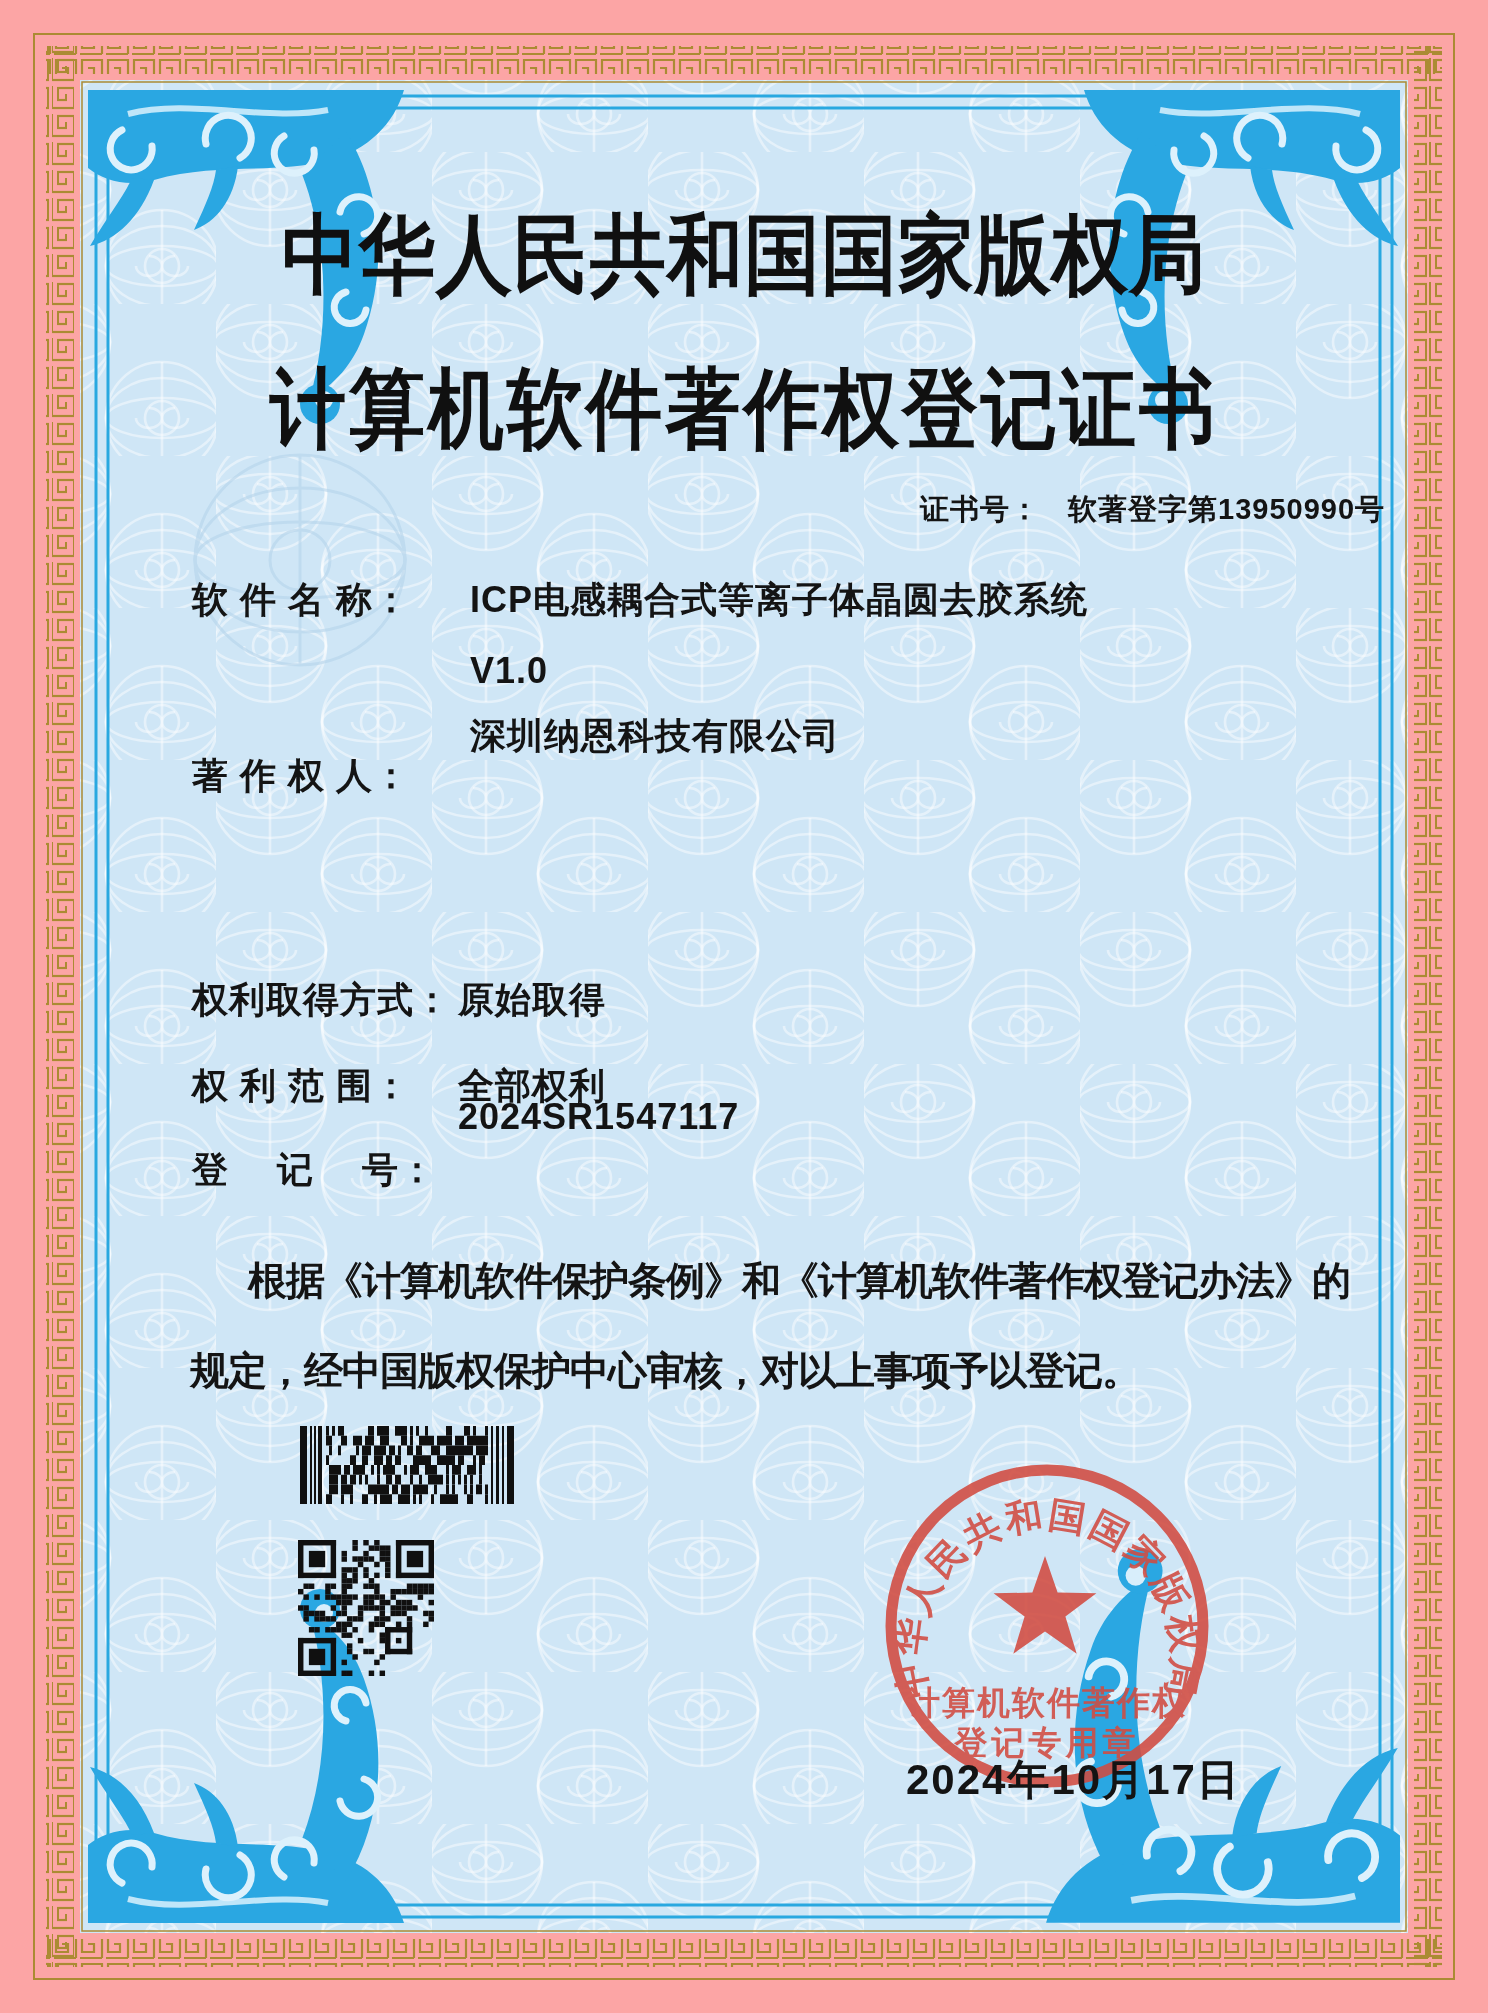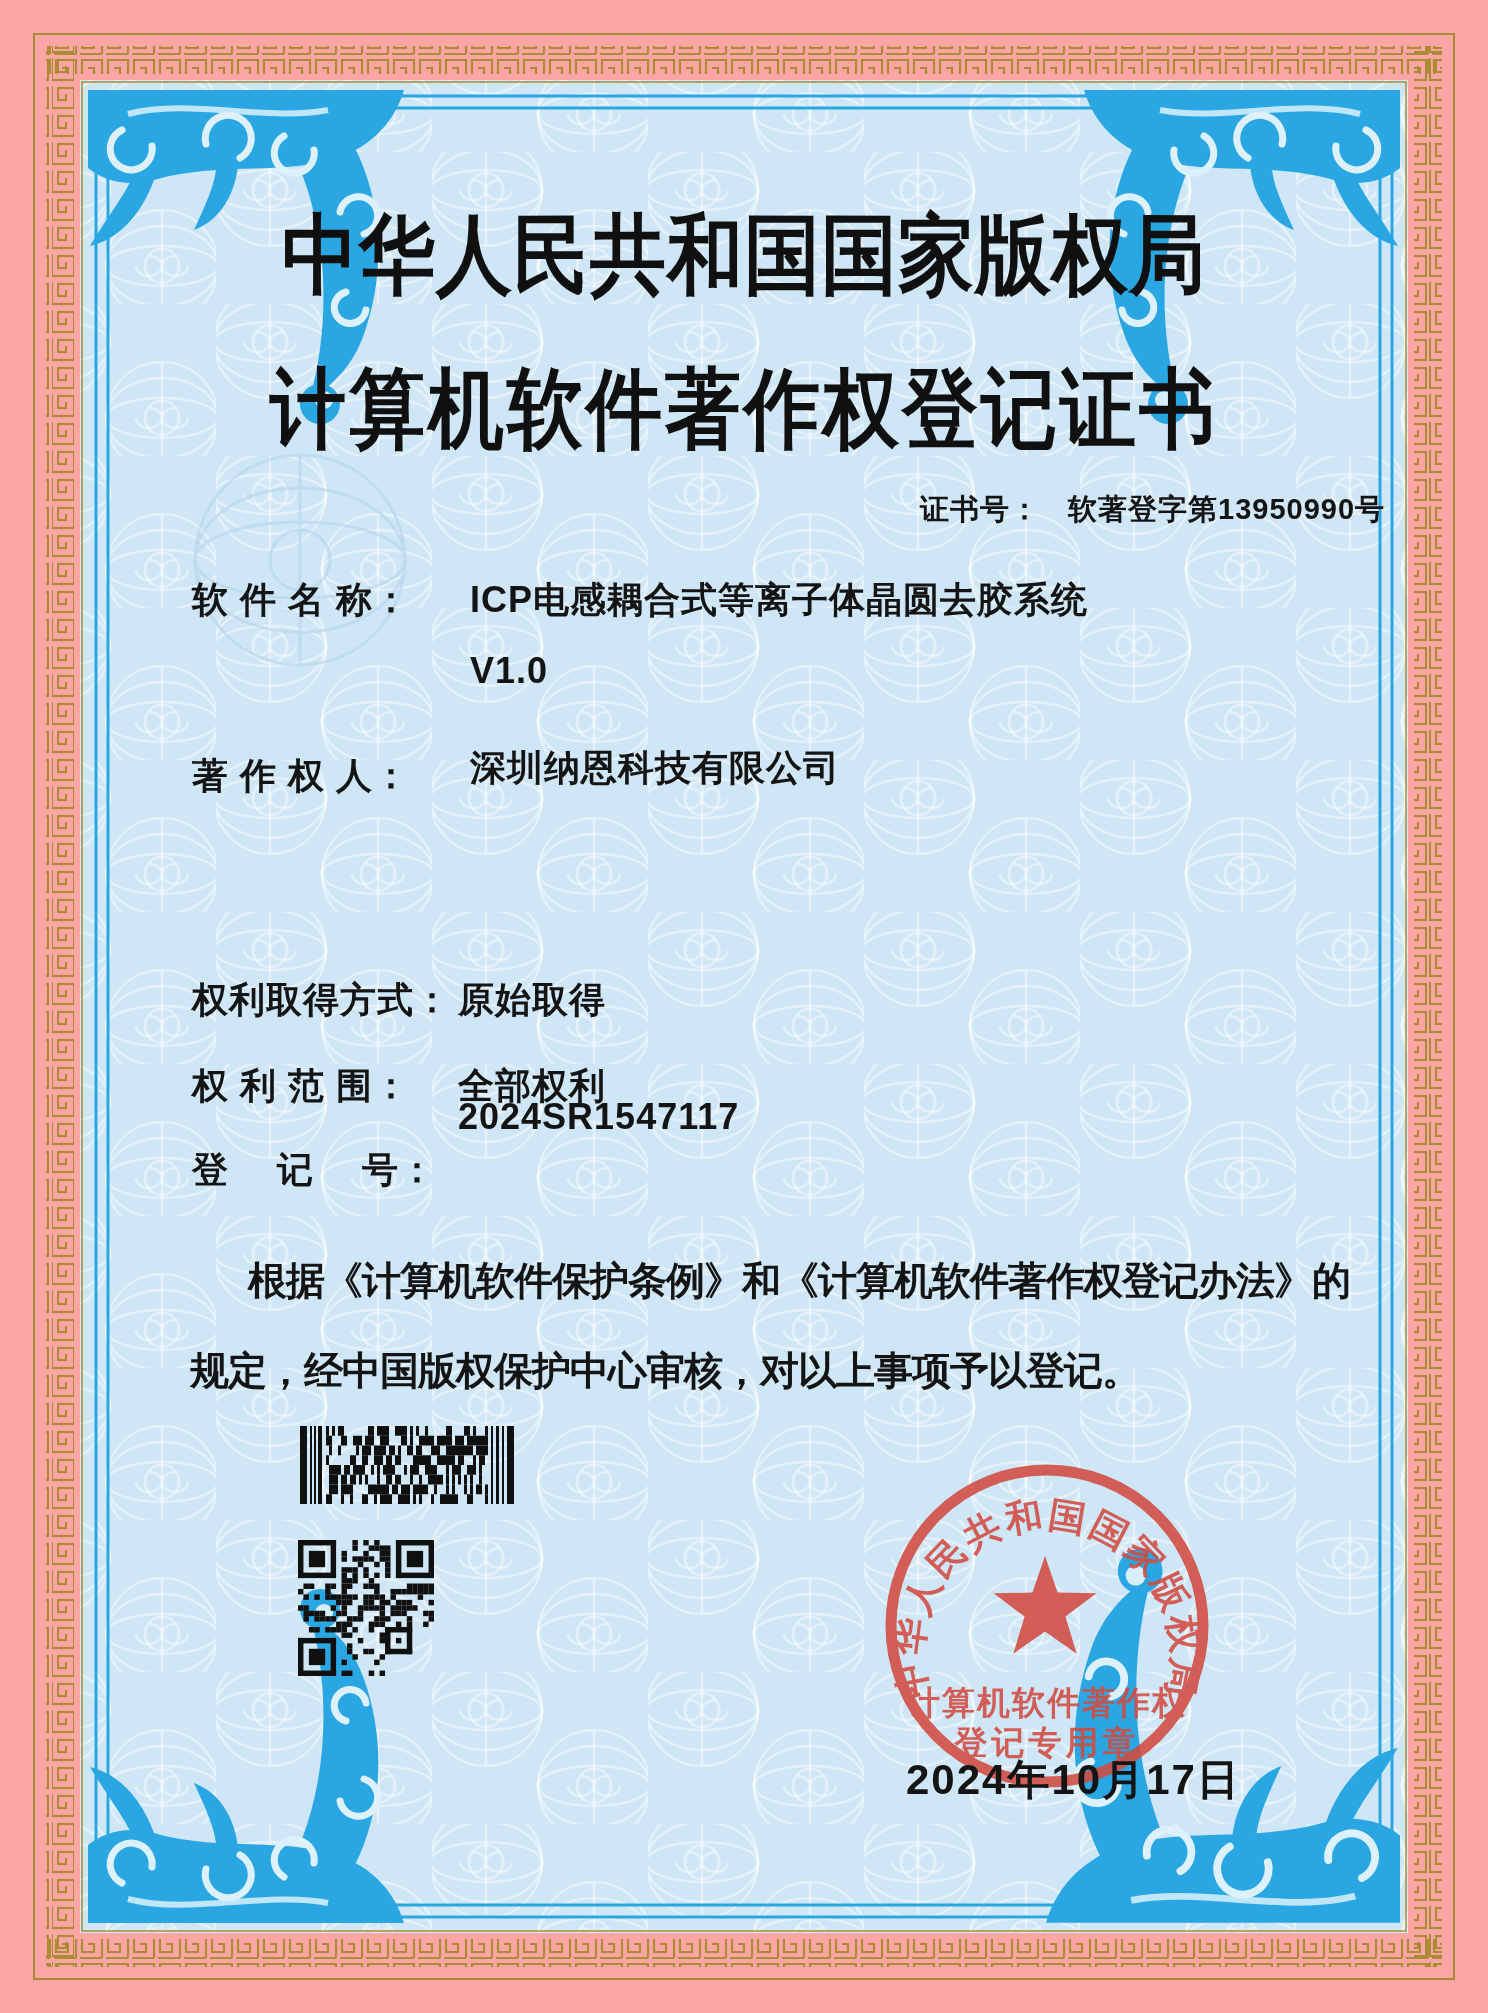--- a/index.html
+++ b/index.html
@@ -106,21 +106,21 @@
   <div class="abs certno" style="left:920px;top:490px;">
     <span>证书号：</span>
     <span>软著登字第13950990号</span>
   </div>
 
   <div class="abs flabel" style="left:192px;top:576px;">软 件 名 称：</div>
   <div class="abs fvalue" style="left:470px;top:576px;">ICP电感耦合式等离子体晶圆去胶系统</div>
   <div class="abs fvalue" style="left:470px;top:650px;">V1.0</div>
 
   <div class="abs flabel" style="left:192px;top:752px;">著 作 权 人：</div>
-  <div class="abs fvalue" style="left:470px;top:744px;">深圳纳恩科技有限公司</div>
+  <div class="abs fvalue" style="left:470px;top:712px;">深圳纳恩科技有限公司</div>
 
   <div class="abs flabel" style="left:192px;top:976px;">权利取得方式：</div>
   <div class="abs fvalue" style="left:458px;top:976px;">原始取得</div>
 
   <div class="abs flabel" style="left:192px;top:1062px;">权 利 范 围：</div>
   <div class="abs fvalue" style="left:458px;top:1062px;">全部权利</div>
 
   <div class="abs flabel" style="left:192px;top:1146px;">登　 记　 号：</div>
   <div class="abs fvalue" style="left:458px;top:1096px;">2024SR1547117</div>
 

